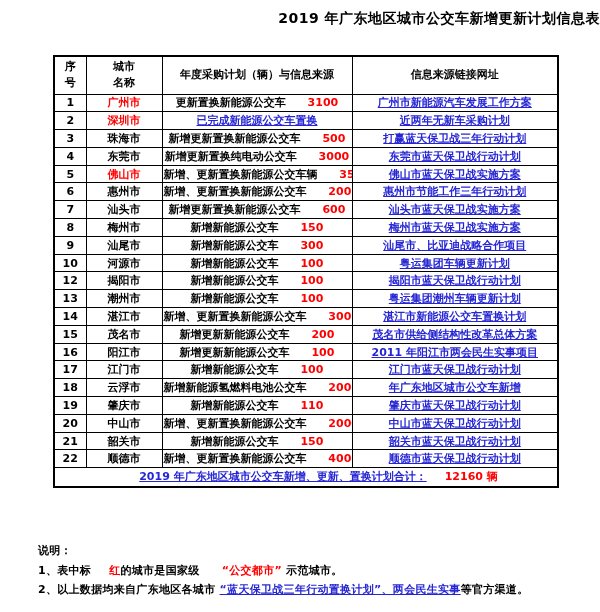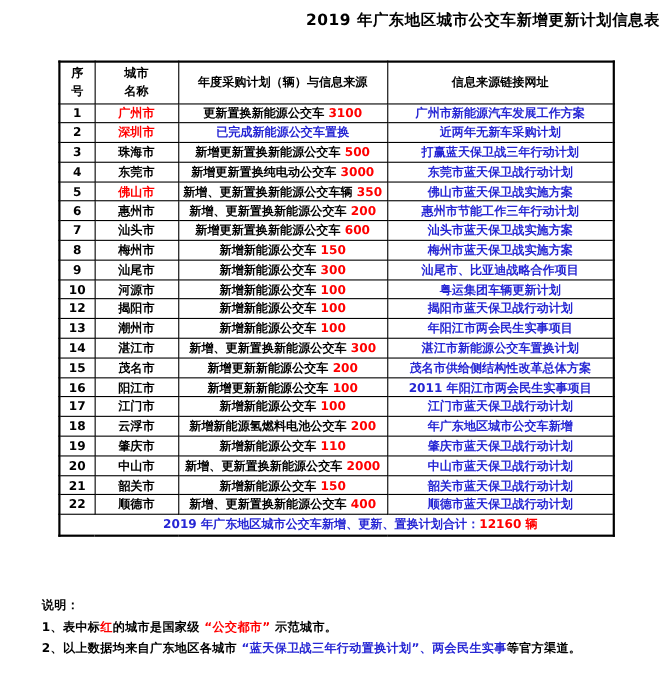--- a/index.html
+++ b/index.html
@@ -45,22 +45,22 @@
     height:38px;
     white-space:pre-line;
     line-height:1.45;
   }
   .main-table tbody td{height:17.8px;}
   .main-table tfoot td{height:19px;padding-left:26px;}
   .col-no{width:32px;}
   .col-city{width:76px;}
   .col-plan{width:190px;}
   .col-source{width:206px;}
-  .red{color:var(--red);}
-  .blue{color:var(--blue);}
+  .red{color:var(--red);margin-left:18px;}
+  .blue{color:var(--blue);text-decoration:underline;}
   .footer-notes{
     position:absolute;left:38px;top:541px;width:520px;
     font-size:11px;
     line-height:19.5px;
     letter-spacing:0.3px;
   }
   .note-line{white-space:nowrap;}
 </style>
 </head>
 <body>
@@ -148,21 +148,21 @@
       <tr>
         <td>12</td>
         <td>揭阳市</td>
         <td><span>新增新能源公交车</span><span class="red"> 100</span></td>
         <td class="blue">揭阳市蓝天保卫战行动计划</td>
       </tr>
       <tr>
         <td>13</td>
         <td>潮州市</td>
         <td><span>新增新能源公交车</span><span class="red"> 100</span></td>
-        <td class="blue">年阳江市两会民生实事项目</td>
+        <td class="blue">粤运集团潮州车辆更新计划</td>
       </tr>
       <tr>
         <td>14</td>
         <td>湛江市</td>
         <td><span>新增、更新置换新能源公交车</span><span class="red"> 300</span></td>
         <td class="blue">湛江市新能源公交车置换计划</td>
       </tr>
       <tr>
         <td>15</td>
         <td>茂名市</td>

